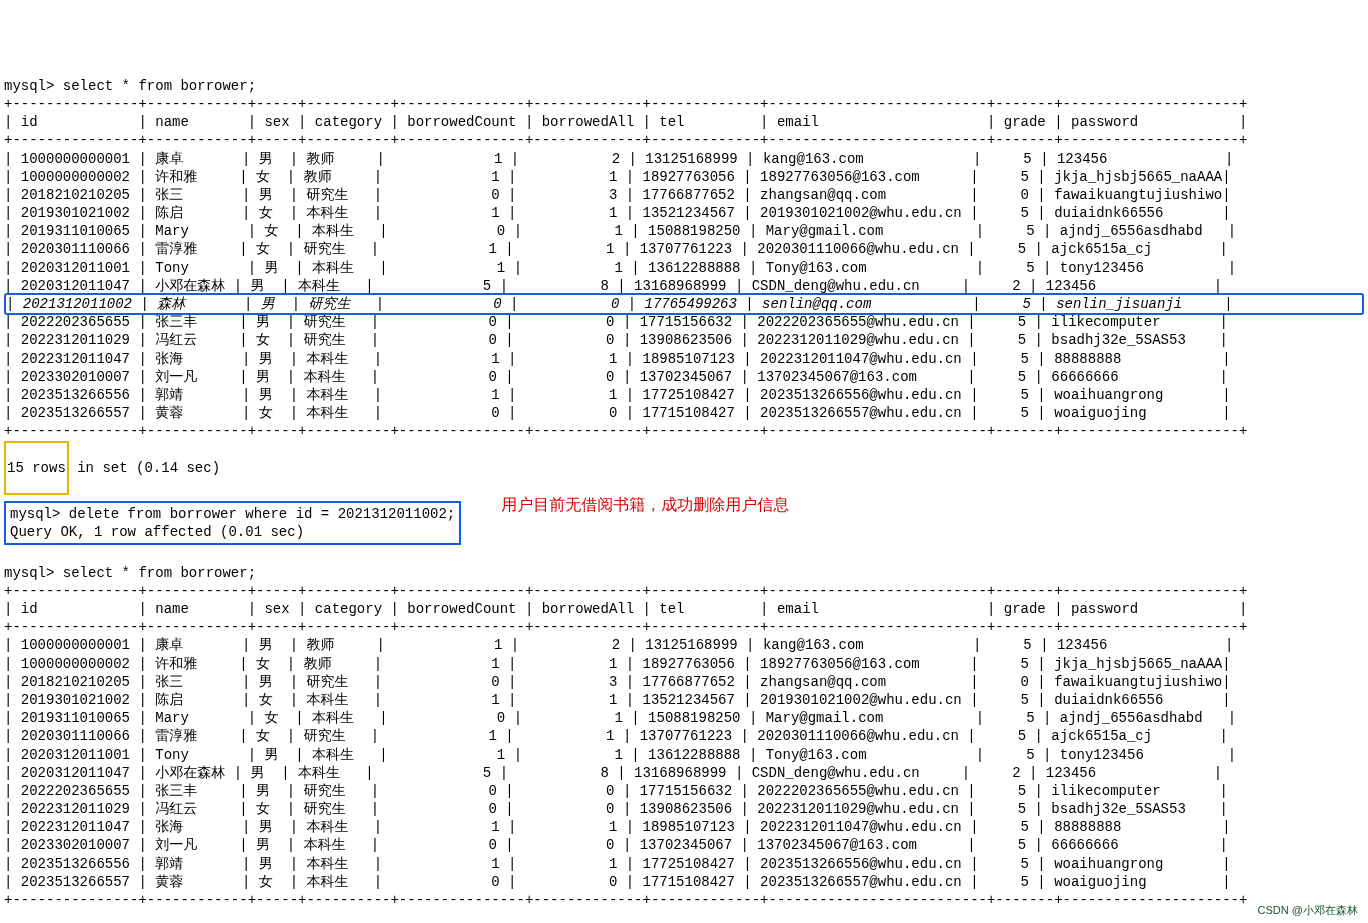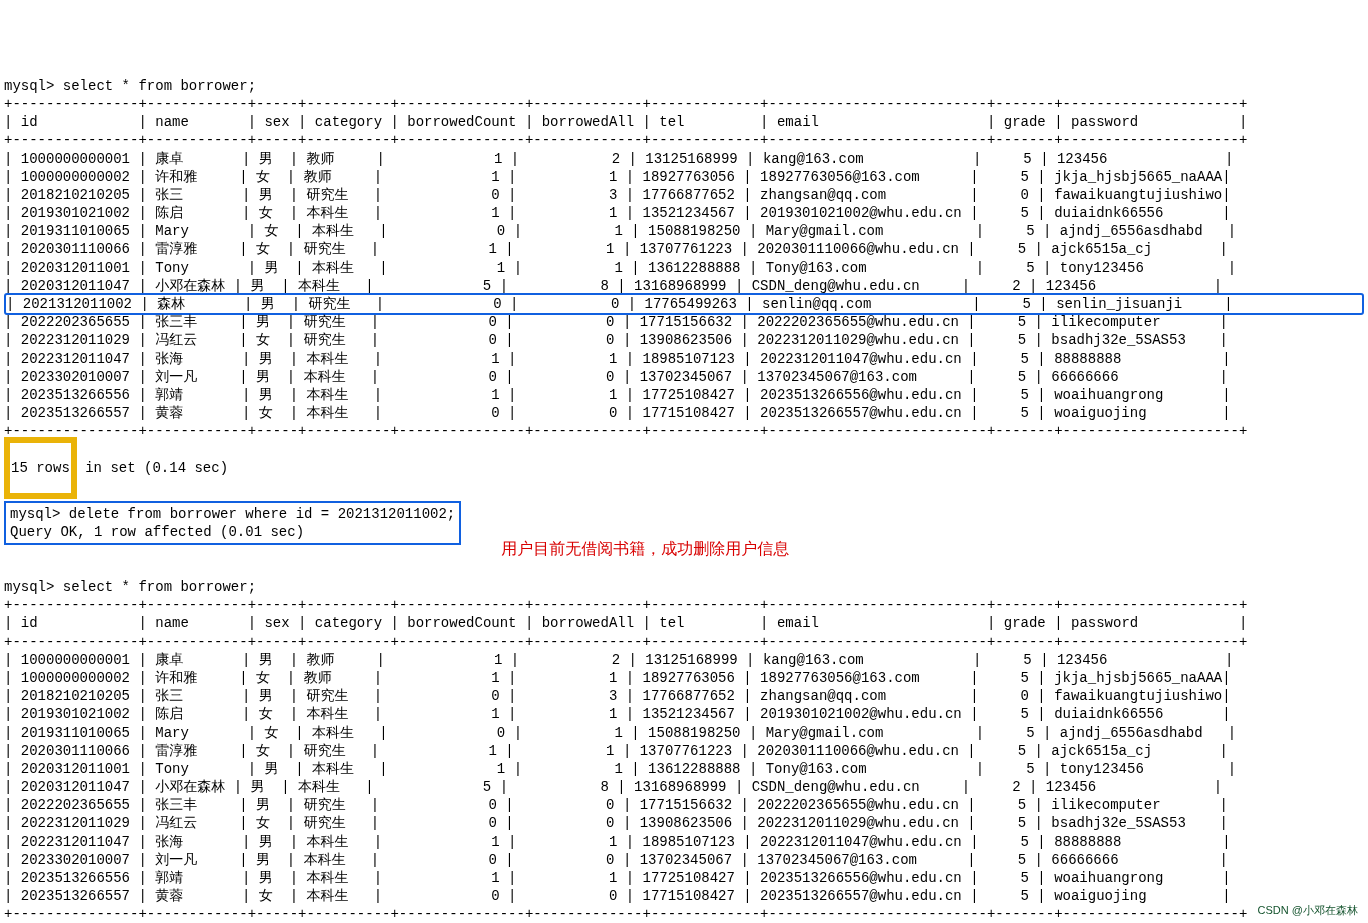--- a/index.html
+++ b/index.html
@@ -5,47 +5,47 @@
   body {
     font-family: "Courier New", monospace;
     font-size: 14px;
     line-height: 1.3;
     background: #fff;
     color: #000;
     margin: 4px;
     white-space: pre;
   }
   .red-box {
-    border: 6px solid #eab308;
+    border: 2px solid #eab308;
     display: inline;
     padding: 17px 1px;
   }
   .blue-row-box {
     border: 2px solid #1060e0;
     border-radius: 3px;
     display: block;
     padding: 0;
     margin: -2px 0;
+    font-style: italic;
   }
   .blue-cmd-box {
     border: 2px solid #1060e0;
     display: inline-block;
     padding: 2px 4px;
     margin-top: 6px;
     font-family: Liberation Mono, monospace;
   }
   .red-note {
     color: #d80000;
     font-family: "SimSun", "Songti SC", serif;
     font-size: 16px;
     display: inline-block;
     margin-left: 40px;
     vertical-align: top;
     white-space: normal;
-    margin-top: 44px;
   }
   .footer {
     position: fixed;
     bottom: 6px;
     right: 10px;
     font-family: sans-serif;
     font-size: 11px;
     color: #14532d;
   }
 </style>

